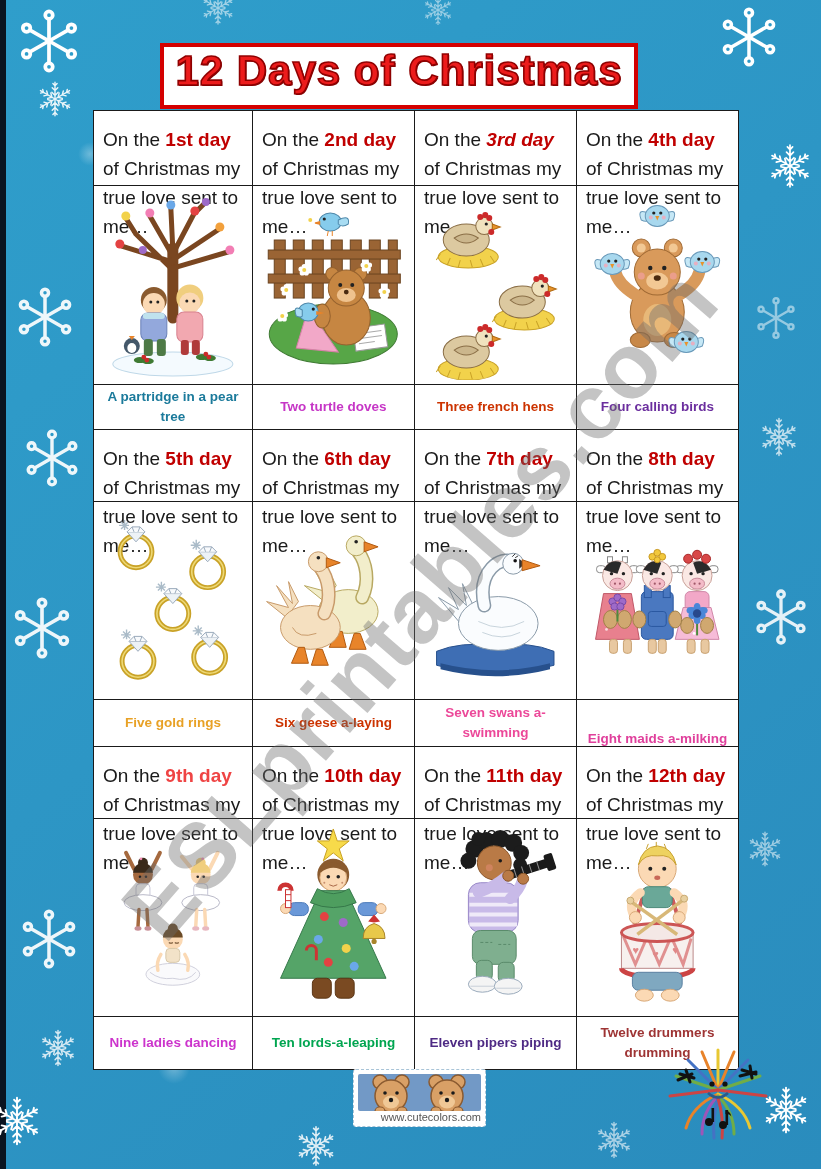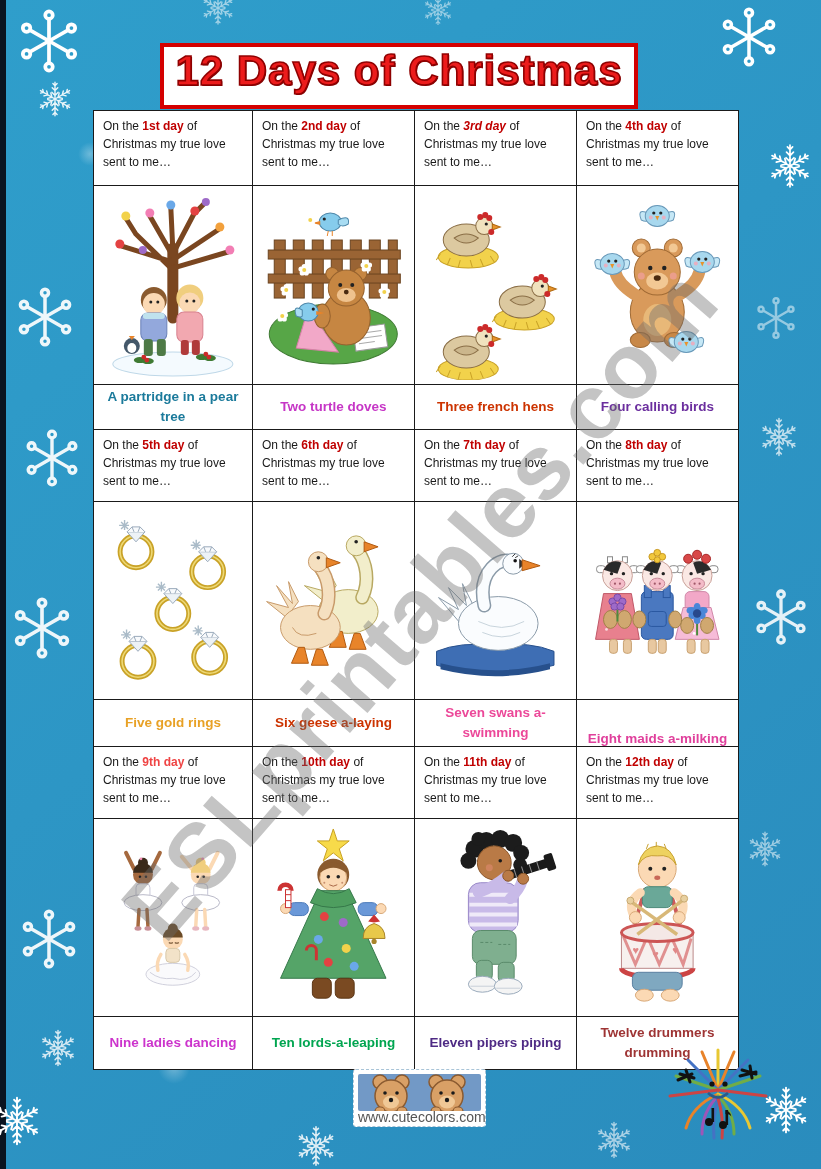--- a/index.html
+++ b/index.html
@@ -22,35 +22,35 @@
              color:rgba(108,108,108,0.40);white-space:nowrap;pointer-events:none;}
   
   .sheet-table{position:absolute;left:93px;top:110px;width:646px;z-index:1;
                background:#ffffff;border:1px solid #1a1a1a;box-sizing:border-box;
                display:grid;grid-template-columns:159px 162px 162px 161px;
                grid-template-rows:75px 199px 45px 72px 198px 47px 72px 198px 52px;}
   .cell{border-right:1px solid #1a1a1a;border-bottom:1px solid #1a1a1a;box-sizing:border-box;
         position:relative;}
   .cell.lc{border-right:none;}
   .cell.lr{border-bottom:none;}
-  .verse{padding:6px 6px 0 9px;font-size:12px;line-height:1.52;color:#1a1a1a;
+  .verse{padding:15px 6px 0 9px;font-size:19px;line-height:1.52;color:#1a1a1a;
          position:relative;z-index:3;}
   .verse b{font-weight:bold;}
   .cap-cell{display:flex;align-items:center;justify-content:center;}
   .cap{position:relative;z-index:3;font-size:13.5px;font-weight:bold;text-align:center;
        line-height:1.45;padding:0 10px;}
   .img-cell{display:flex;align-items:center;justify-content:center;}
   .img-cell svg{position:relative;z-index:3;width:96%;height:96%;}
   
   .stamp{position:absolute;left:353px;top:1069px;width:133px;height:58px;z-index:5;
          background:#ffffff;border:1px dashed #A8C4D8;border-radius:3px;box-sizing:border-box;
          padding:4px 4px 2px 4px;}
   .stamp-inner{background:#7299C6;height:37px;border-radius:2px;overflow:hidden;
                display:flex;align-items:flex-end;justify-content:center;}
-  .stamp-label{font-size:14px;color:#555;text-align:right;line-height:12px;}
+  .stamp-label{font-size:11px;color:#555;text-align:right;line-height:12px;}
   .firework{position:absolute;left:662px;top:1046px;z-index:6;}
 </style>
 </head>
 <body>
 
 <svg width="0" height="0" style="position:absolute" aria-hidden="true">
 <defs>
   <g id="flakeA" fill="none" stroke="#fff" stroke-width="3.4" stroke-linecap="round">
     <line x1="30" y1="30" x2="30" y2="11"></line>
         <circle cx="30" cy="6.5" r="3.4"></circle>

